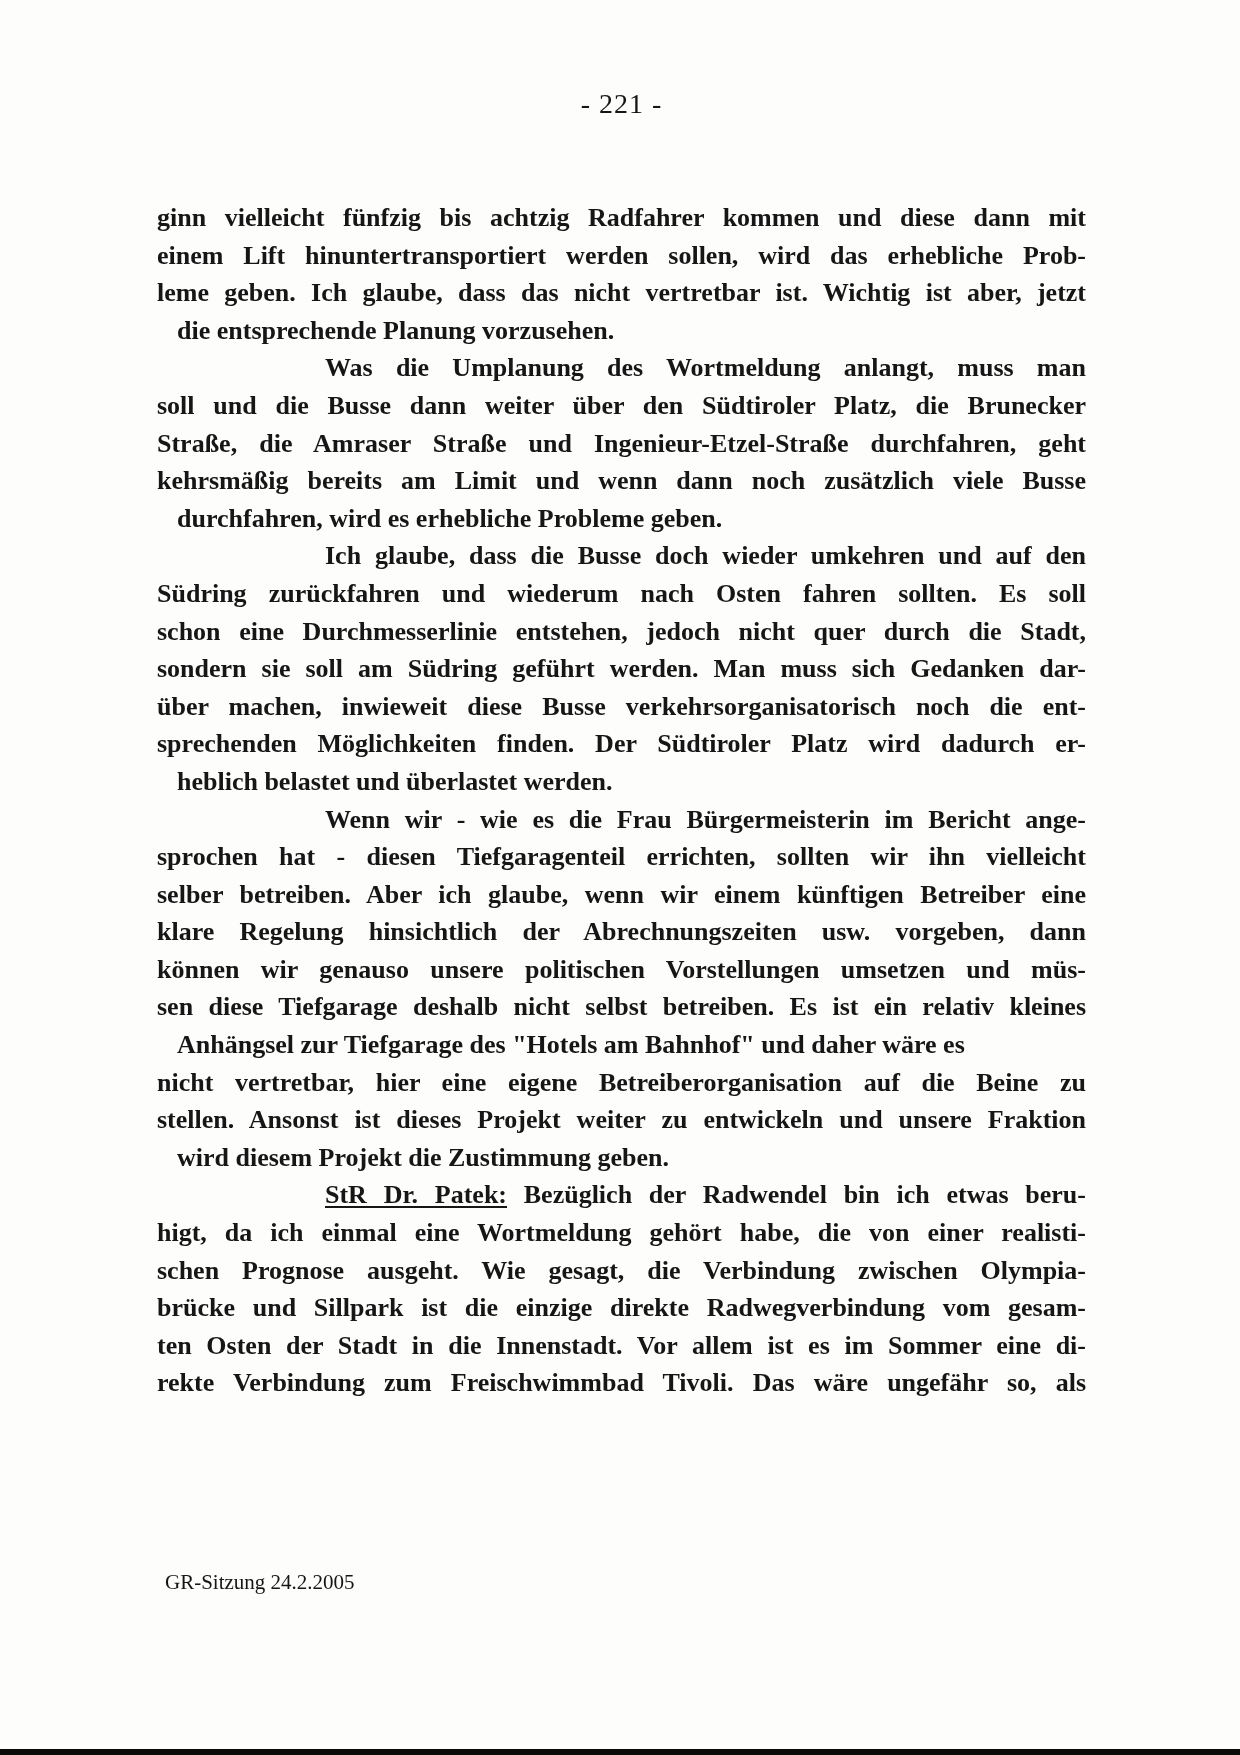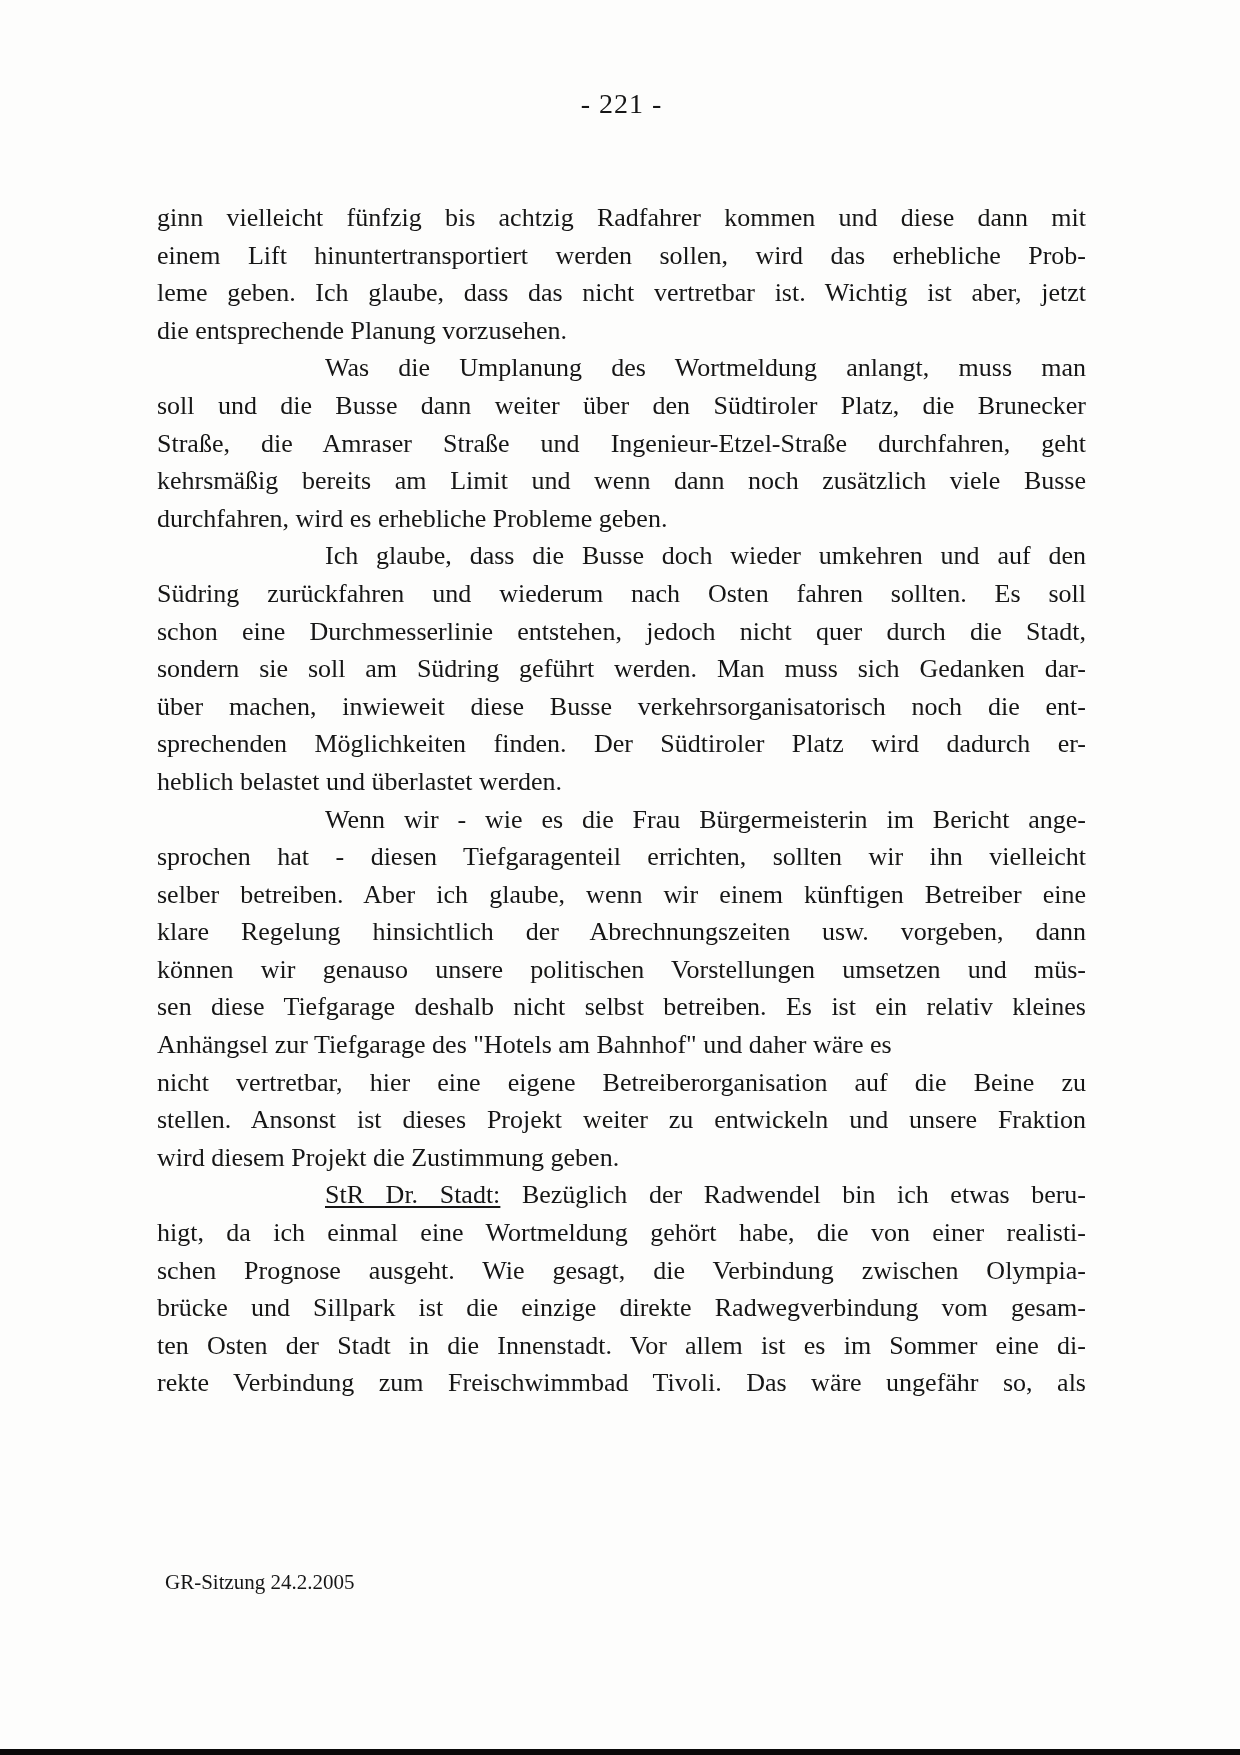--- a/index.html
+++ b/index.html
@@ -21,29 +21,29 @@
     top: 88px; left: 157px; width: 929px;
     font-size: 28px; line-height: 32px;
     text-align: center;
     letter-spacing: 1px;
   }
   .textblock {
     position: absolute;
     top: 199px; left: 157px; width: 929px;
     font-size: 26px;
   }
-  .para { margin: 0; }
+  .para { margin: 0; font-weight: bold; }
   .line {
     height: 37.6px;
     line-height: 37.6px;
     text-align: justify;
     text-align-last: justify;
     overflow: hidden;
   }
-  .line.nj { text-align-last: left; }
+  .line.nj { text-align-last: left; margin-left: 20px; }
   .para.indent .line:first-child { text-indent: 168px; }
   .u {
     text-decoration: underline;
     text-decoration-thickness: 1.5px;
     text-underline-offset: 3px;
   }
   .footer {
     position: absolute;
     left: 165px; top: 1569px;
     font-size: 21px; line-height: 26px;
@@ -90,21 +90,21 @@
         <div class="line"><span>selber betreiben. Aber ich glaube, wenn wir einem künftigen Betreiber eine</span></div>
         <div class="line"><span>klare Regelung hinsichtlich der Abrechnungszeiten usw. vorgeben, dann</span></div>
         <div class="line"><span>können wir genauso unsere politischen Vorstellungen umsetzen und müs-</span></div>
         <div class="line"><span>sen diese Tiefgarage deshalb nicht selbst betreiben. Es ist ein relativ kleines</span></div>
         <div class="line nj"><span>Anhängsel zur Tiefgarage des "Hotels am Bahnhof" und daher wäre es</span></div>
         <div class="line"><span>nicht vertretbar, hier eine eigene Betreiberorganisation auf die Beine zu</span></div>
         <div class="line"><span>stellen. Ansonst ist dieses Projekt weiter zu entwickeln und unsere Fraktion</span></div>
         <div class="line nj"><span>wird diesem Projekt die Zustimmung geben.</span></div>
       </div>
       <div class="para indent">
-        <div class="line"><span class="u">StR Dr. Stadt:</span><span> Bezüglich der Radwendel bin ich etwas beru-</span></div>
+        <div class="line"><span class="u">StR Dr. Patek:</span><span> Bezüglich der Radwendel bin ich etwas beru-</span></div>
         <div class="line"><span>higt, da ich einmal eine Wortmeldung gehört habe, die von einer realisti-</span></div>
         <div class="line"><span>schen Prognose ausgeht. Wie gesagt, die Verbindung zwischen Olympia-</span></div>
         <div class="line"><span>brücke und Sillpark ist die einzige direkte Radwegverbindung vom gesam-</span></div>
         <div class="line"><span>ten Osten der Stadt in die Innenstadt. Vor allem ist es im Sommer eine di-</span></div>
         <div class="line"><span>rekte Verbindung zum Freischwimmbad Tivoli. Das wäre ungefähr so, als</span></div>
       </div>
     </div>
 
   <div class="footer">GR-Sitzung 24.2.2005</div>
 

